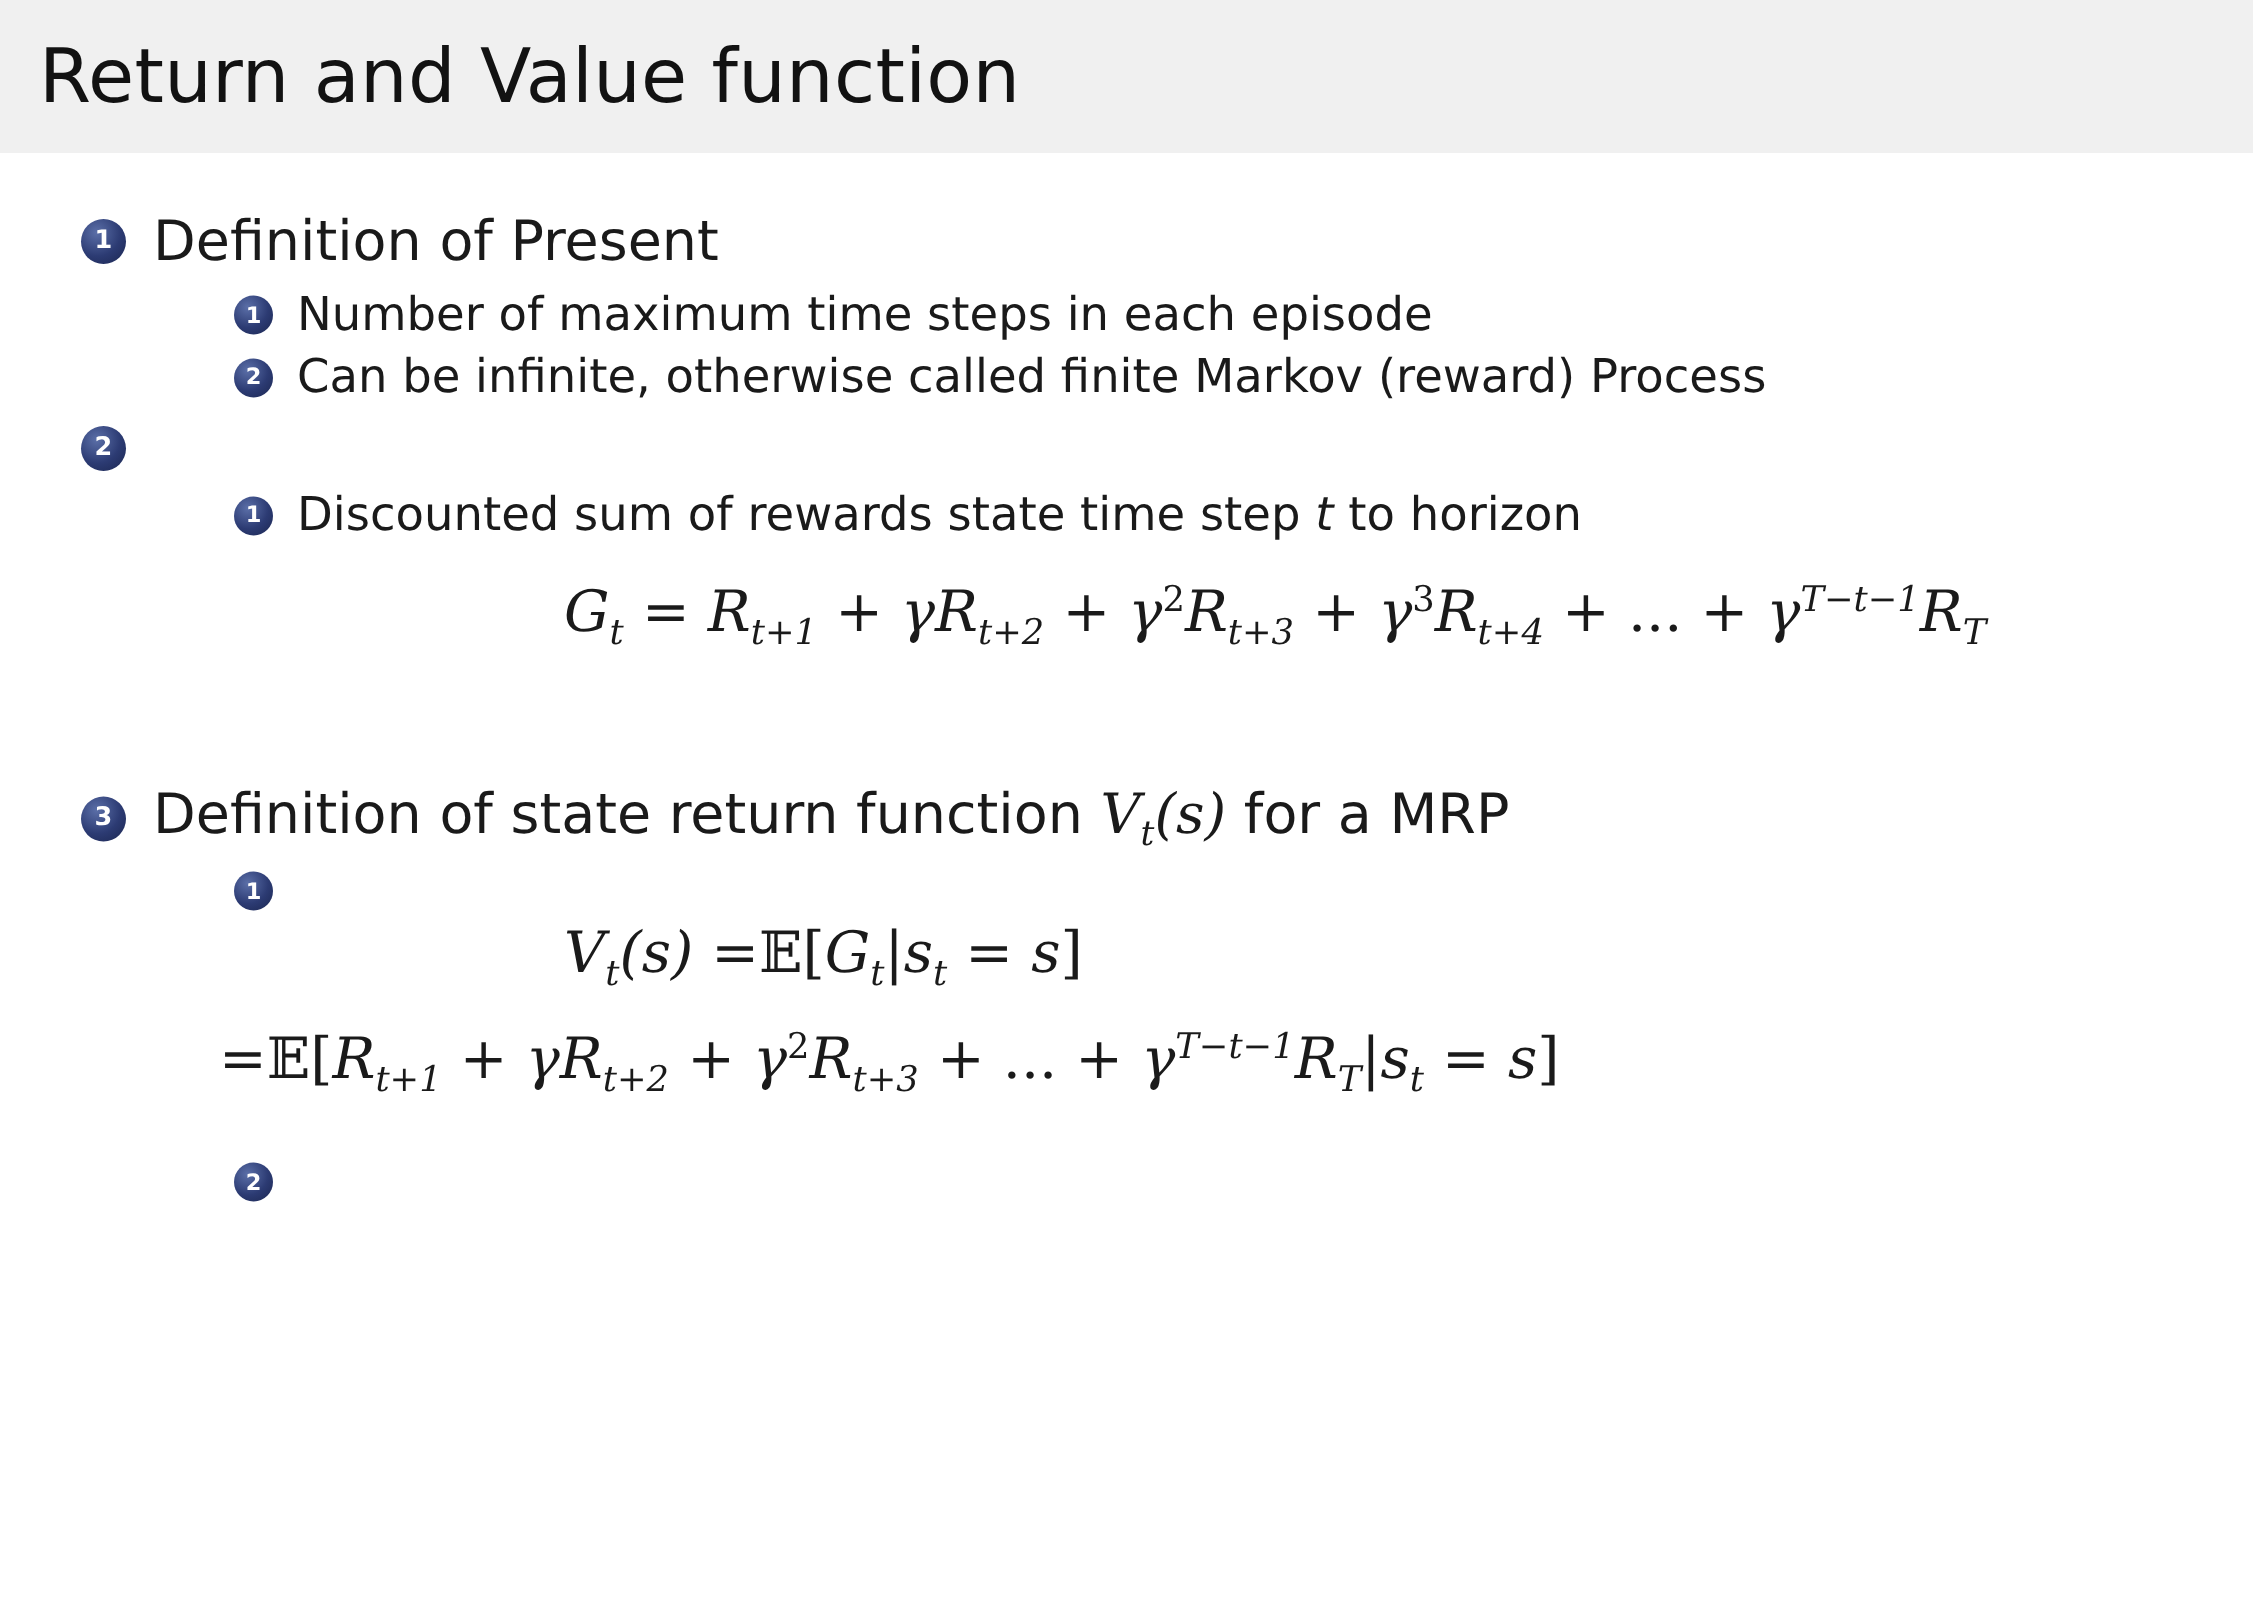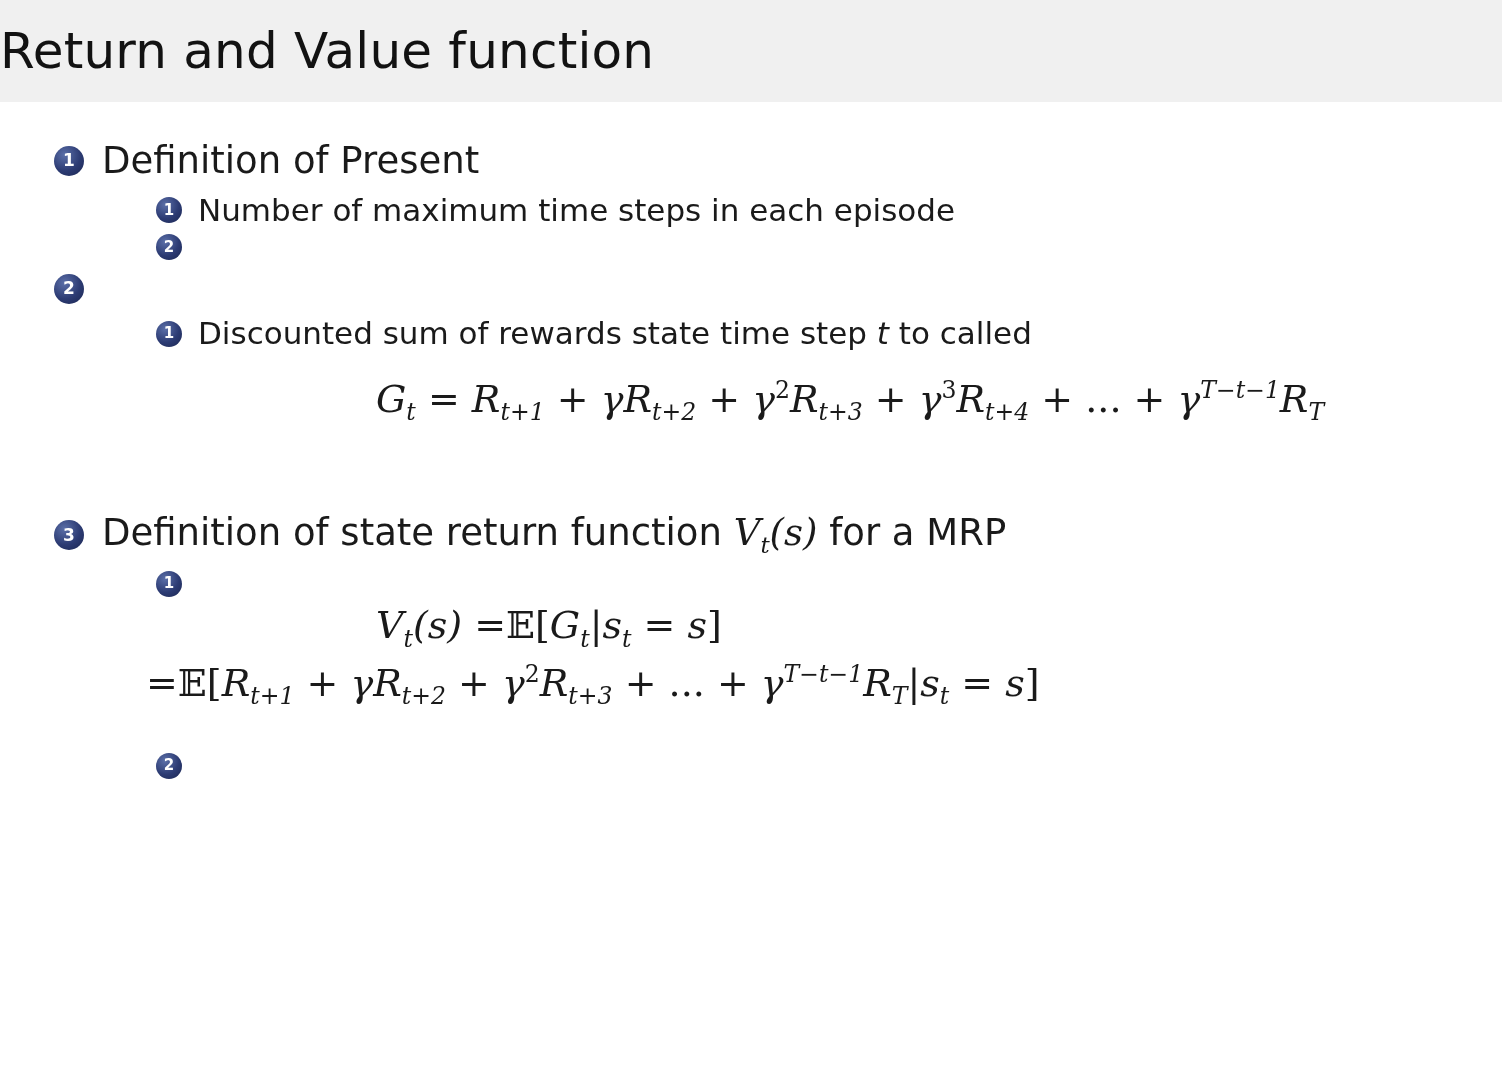--- a/index.html
+++ b/index.html
@@ -17,20 +17,21 @@
   .slide {
     position: relative;
     width: 1502px;
     height: 1080px;
   }
   .title-bar {
     height: 102px;
     background: #f0f0f0;
     display: flex;
     align-items: center;
+    padding-left: 26px;
     box-sizing: border-box;
   }
   .slide-title {
     font-size: 50px;
     font-weight: 400;
     color: #121212;
     letter-spacing: 0.2px;
     font-family: "DejaVu Sans", sans-serif;
   }
   .body-area {
@@ -98,21 +99,21 @@
     margin-top: 24px;
     margin-left: 330px;
   }
   .group-gap {
     height: 86px;
   }
   .eq-value {
     margin-left: 330px;
   }
   .eq-line2 {
-    margin-top: 8px;
+    margin-top: 20px;
     margin-left: 100px;
   }
   .bb { font-style: normal; font-family: "DejaVu Serif", serif; }
   .op { font-style: normal; }
   .last-item {
     margin-top: 42px;
   }
 </style>
 </head>
 <body>
@@ -130,30 +131,31 @@
       <span class="item-text">Definition of Present</span>
     </div>
 
     <div class="item-l2">
       <span class="marker marker-l2">1</span>
       <span class="item-text">Number of maximum time steps in each episode</span>
     </div>
 
     <div class="item-l2">
       <span class="marker marker-l2">2</span>
+      <span class="item-text">Can be infinite, otherwise called finite Markov (reward) Process</span>
     </div>
 
     <div class="item-l1" style="margin-top:14px;">
       <span class="marker marker-l1">2</span>
     </div>
 
     <div class="item-l2" style="margin-top:12px;">
       <span class="marker marker-l2">1</span>
       <span class="item-text">
-        <span>Discounted sum of rewards state time step </span><span class="mi">t</span><span> to called</span>
+        <span>Discounted sum of rewards state time step </span><span class="mi">t</span><span> to horizon</span>
       </span>
     </div>
 
     <div class="eq eq-return">
       <span class="mi">G</span><sub>t</sub>
       <span class="op"> = </span>
       <span class="mi">R</span><sub>t+1</sub>
       <span class="op"> + </span>
       <span class="mi">γ</span><span class="mi">R</span><sub>t+2</sub>
       <span class="op"> + </span>

